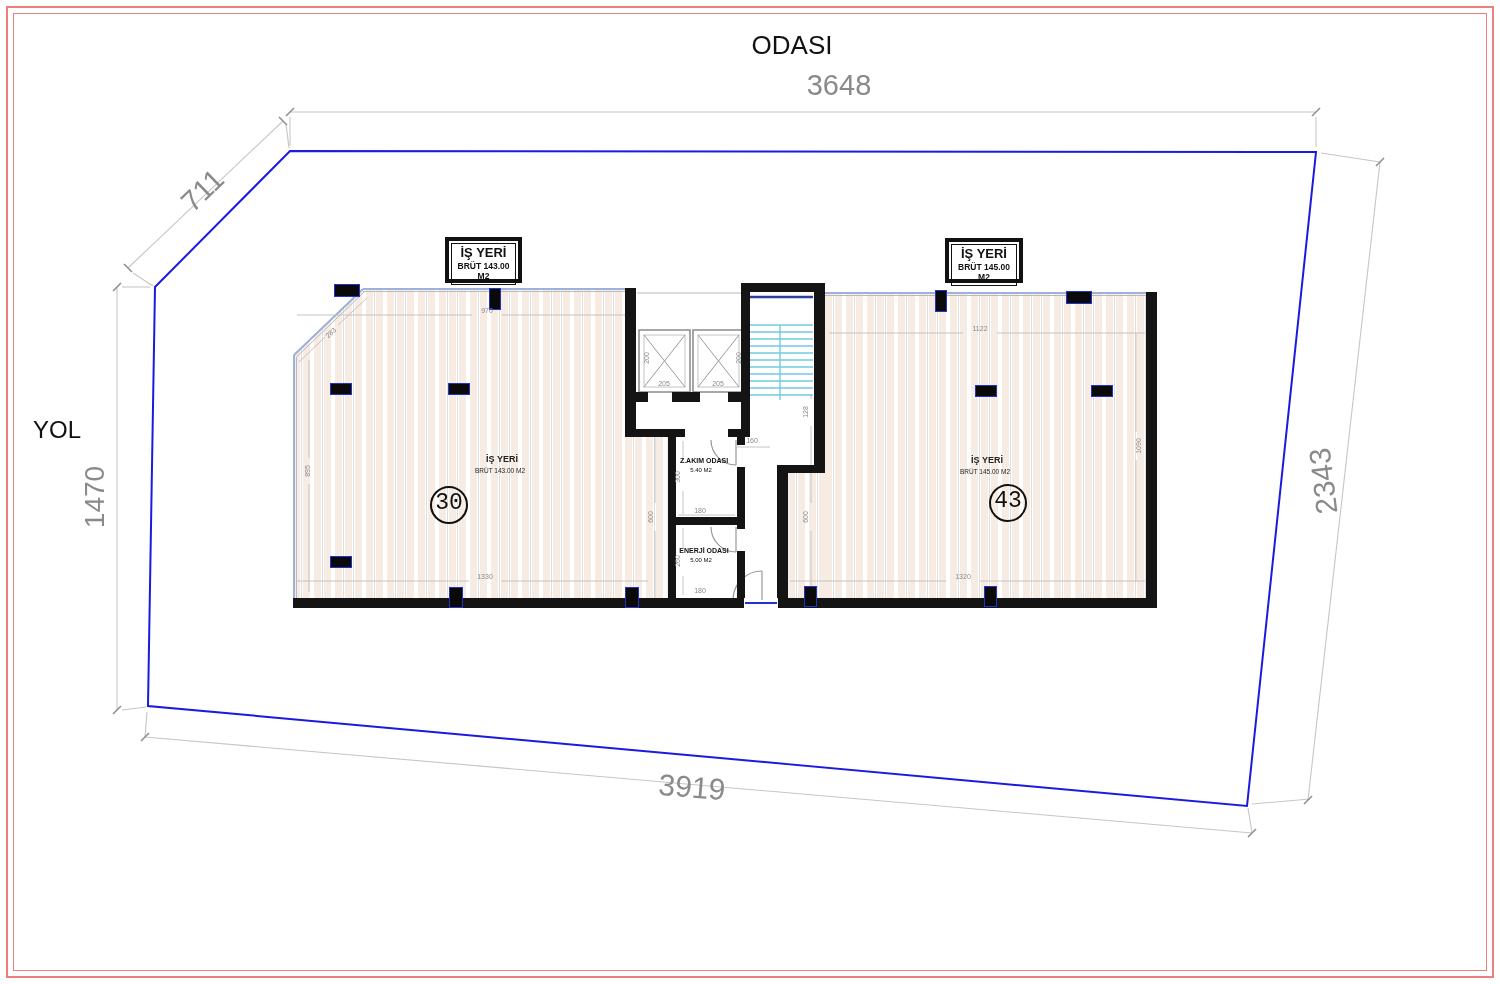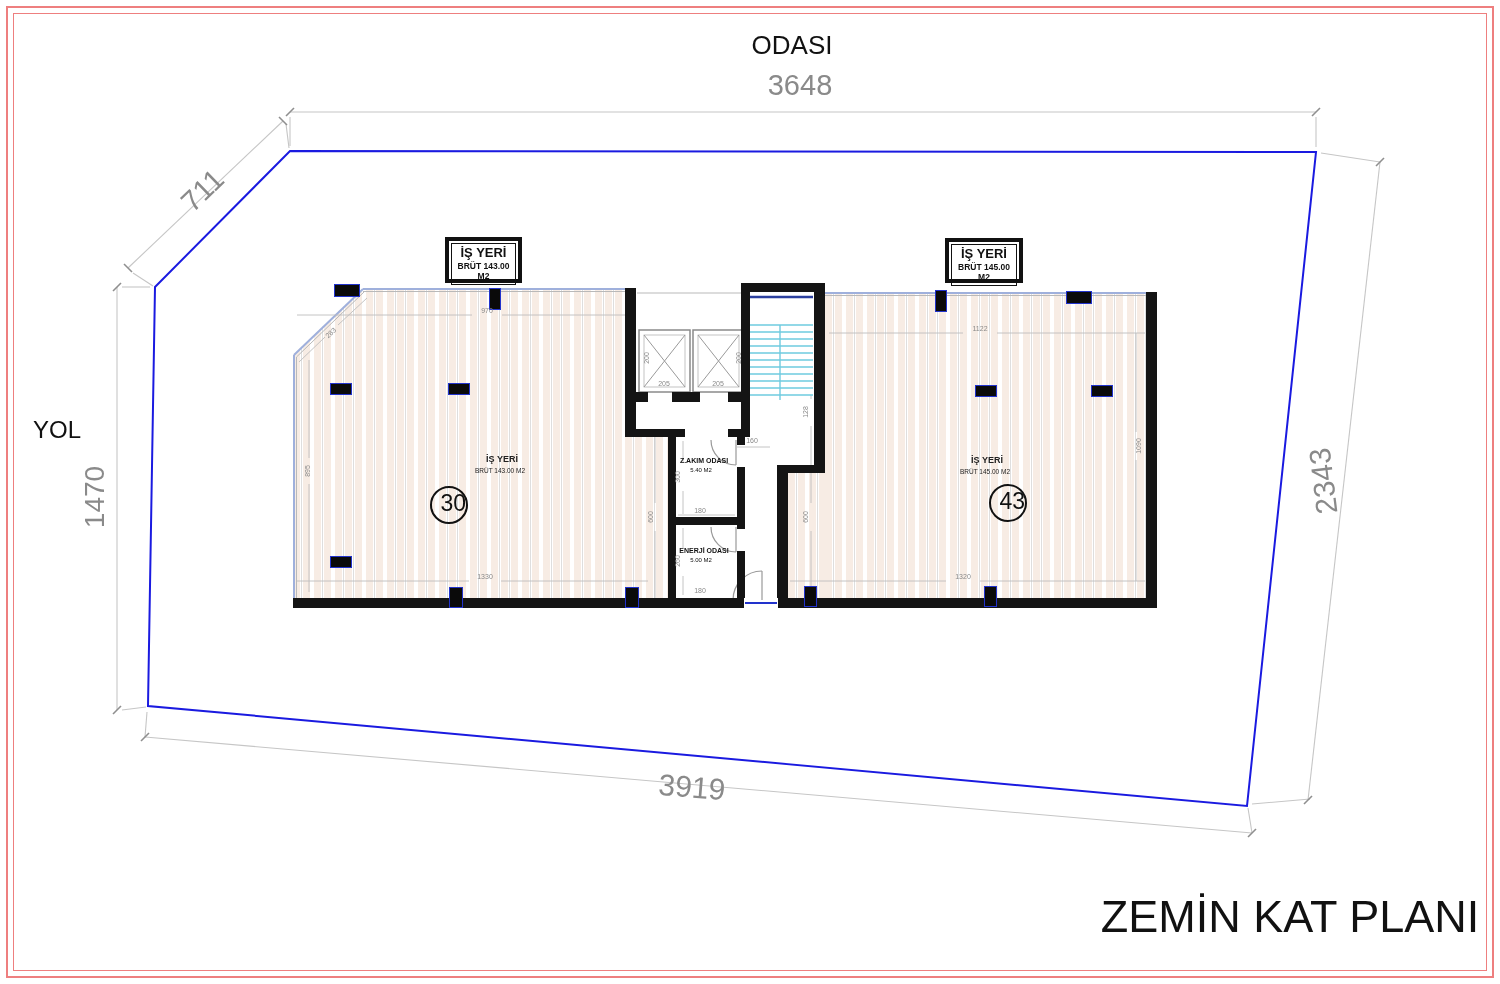--- a/index.html
+++ b/index.html
@@ -22,21 +22,21 @@
   .d{font-size:7px;color:#8a8a8a;}
   .big{font-size:29px;color:#8a8a8a;}
   .road{font-size:26px;color:#111;}
   .road-s{font-size:24px;color:#111;}
   .title{font-size:45px;color:#111;}
   .tagbox{position:absolute;background:#fff;border:4px solid #111;box-sizing:border-box;z-index:22;}
   .tagbox .in{border:1.5px solid #111;margin:2px;text-align:center;padding:2px 2px 3px;}
   .tag1{font-size:13px;font-weight:bold;color:#111;line-height:1.15;display:block;}
   .tag2{font-size:8.5px;font-weight:bold;color:#111;line-height:1.2;display:block;}
   .circ{position:absolute;width:34px;height:34px;border:2.5px solid #111;border-radius:50%;
-        text-align:right;line-height:31px;font-size:23px;color:#111;z-index:20;box-sizing:content-box;}
+        text-align:center;line-height:31px;font-size:23px;color:#111;z-index:20;box-sizing:content-box;font-family:Liberation Mono, monospace;}
   .flbl{font-size:9px;color:#222;font-weight:bold;}
   .farea{font-size:6.5px;color:#222;}
   .rname{font-size:7px;font-weight:bold;color:#111;}
   .rarea{font-size:6px;color:#111;}
   
   .boundary{fill:none;stroke:#1a1ae0;stroke-width:2;}
   .dimline path{stroke:#c6c6c6;stroke-width:1.1;fill:none;}
   .tickg path{stroke:#8f8f8f;stroke-width:1.6;fill:none;}
   .innerdim path{stroke:#bdbdbd;stroke-width:0.9;fill:none;}
   .cwA{stroke:#9fb0dc;stroke-width:2;fill:none;}
@@ -188,27 +188,26 @@
   <div class="col" style="left:449px;top:587px;width:14px;height:21px;"></div>
   <div class="col" style="left:625px;top:587px;width:14px;height:21px;"></div>
   <div class="col" style="left:935px;top:290px;width:12px;height:22px;"></div>
   <div class="col" style="left:1066px;top:291px;width:26px;height:13px;"></div>
   <div class="col" style="left:975px;top:385px;width:22px;height:12px;"></div>
   <div class="col" style="left:1091px;top:385px;width:22px;height:12px;"></div>
   <div class="col" style="left:804px;top:586px;width:13px;height:21px;"></div>
   <div class="col" style="left:984px;top:586px;width:13px;height:21px;"></div>
 
   <span class="t road" style="left:792px;top:45px;">ODASI</span>
-  <span class="t big" style="left:800px;top:86px;">3648</span>
+  <span class="t big" style="left:839px;top:86px;">3648</span>
   <span class="t big r44" style="left:203px;top:191px;">711</span>
   <span class="t road-s" style="left:57px;top:430px;">YOL</span>
   <span class="t big r90" style="left:95px;top:497px;font-size:28px;">1470</span>
   <span class="t big r97" style="left:1323px;top:481px;font-size:30px;">2343</span>
   <span class="t big r5" style="left:692px;top:787px;font-size:30px;">3919</span>
-  <span class="t title" style="left:1290px;top:917px;">ZEMİN KAT PLANI</span>
 
   <div class="tagbox" style="left:445px;top:237px;width:77px;height:46px;">
     <div class="in">
       <span class="tag1">İŞ YERİ</span>
       <span class="tag2">BRÜT 143.00 M2</span>
     </div>
   </div>
   <div class="tagbox" style="left:945px;top:238px;width:78px;height:45px;">
     <div class="in">
       <span class="tag1">İŞ YERİ</span>

